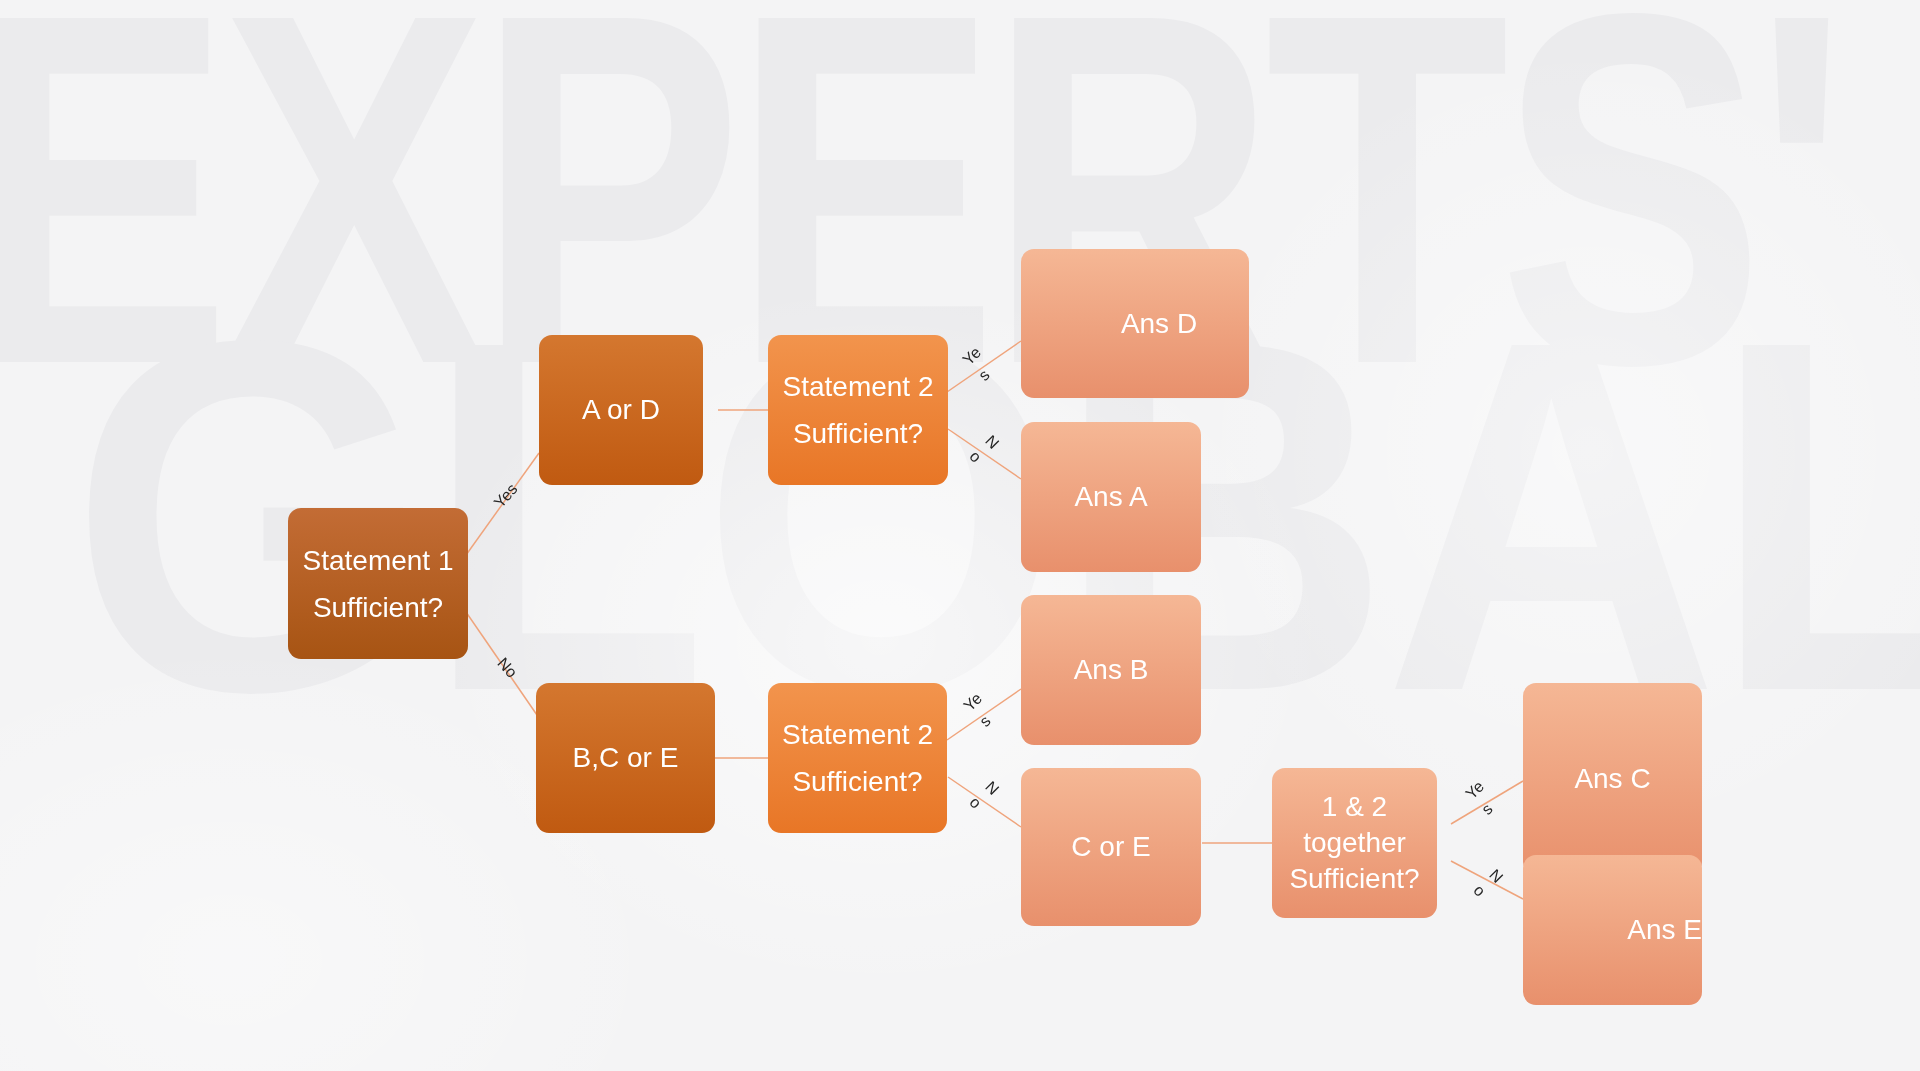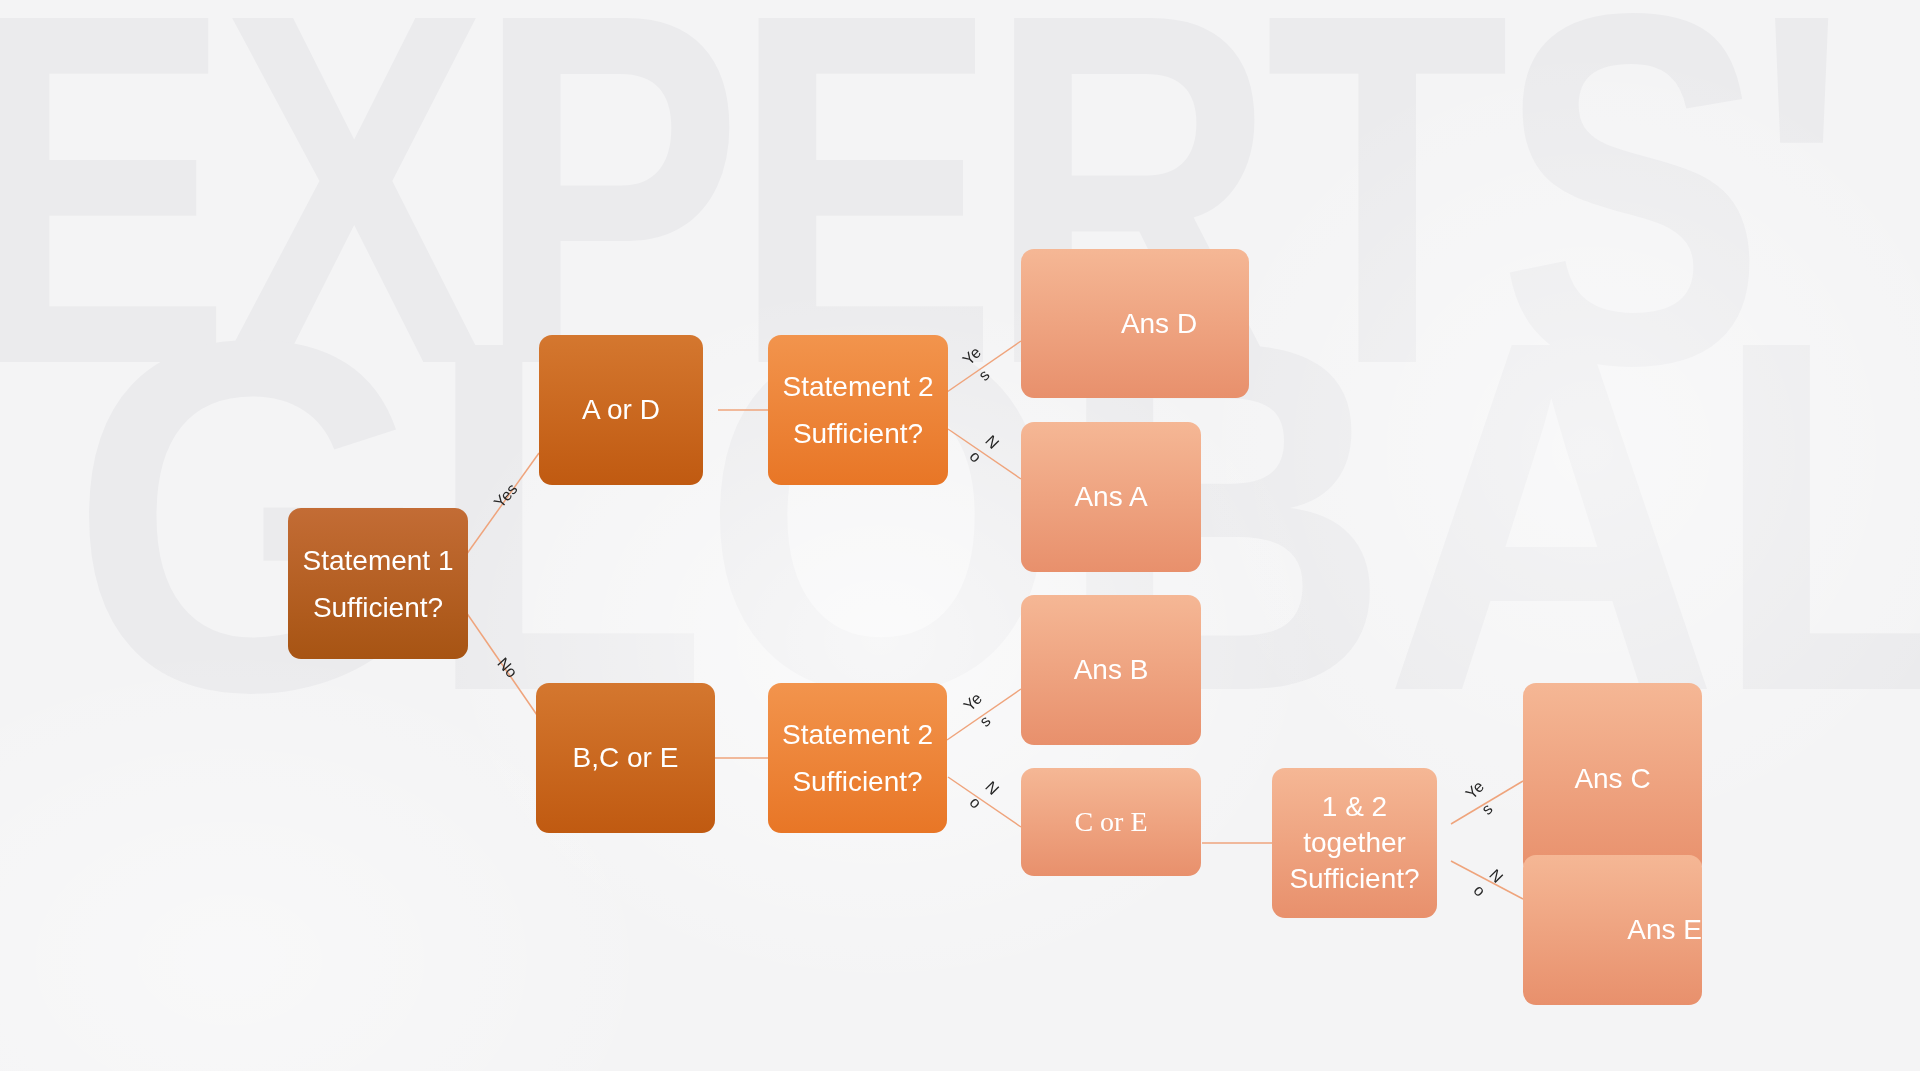--- a/index.html
+++ b/index.html
@@ -148,21 +148,21 @@
       <div class="node" style="left: 536px; top: 683px; width: 179px; height: 150px; background: linear-gradient(rgb(212, 119, 47), rgb(192, 90, 17)); color: rgb(255, 255, 255);">
         <div class="node-line">B,C or E</div>
       </div>
       <div class="node spaced" style="left: 768px; top: 683px; width: 179px; height: 150px; background: linear-gradient(rgb(242, 148, 77), rgb(232, 118, 38)); color: rgb(255, 255, 255);">
         <div class="node-line">Statement 2</div>
         <div class="node-line">Sufficient?</div>
       </div>
       <div class="node" style="left: 1021px; top: 595px; width: 180px; height: 150px; background: linear-gradient(rgb(245, 183, 149), rgb(232, 144, 108)); color: rgb(255, 255, 255);">
         <div class="node-line">Ans B</div>
       </div>
-      <div class="node" style="left: 1021px; top: 768px; width: 180px; height: 108px; background: linear-gradient(rgb(245, 183, 149), rgb(232, 144, 108)); color: rgb(255, 255, 255); font-family: Liberation Serif, serif;">
+      <div class="node" style="left: 1021px; top: 768px; width: 180px; height: 158px; background: linear-gradient(rgb(245, 183, 149), rgb(232, 144, 108)); color: rgb(255, 255, 255);">
         <div class="node-line">C or E</div>
       </div>
       <div class="node tight" style="left: 1272px; top: 768px; width: 165px; height: 150px; background: linear-gradient(rgb(245, 183, 149), rgb(232, 144, 108)); color: rgb(255, 255, 255);">
         <div class="node-line">1 &amp; 2</div>
         <div class="node-line">together</div>
         <div class="node-line">Sufficient?</div>
       </div>
       <div class="node" style="left: 1523px; top: 683px; width: 179px; height: 192px; background: linear-gradient(rgb(245, 183, 149), rgb(232, 144, 108)); color: rgb(255, 255, 255);">
         <div class="node-line">Ans C</div>
       </div>

